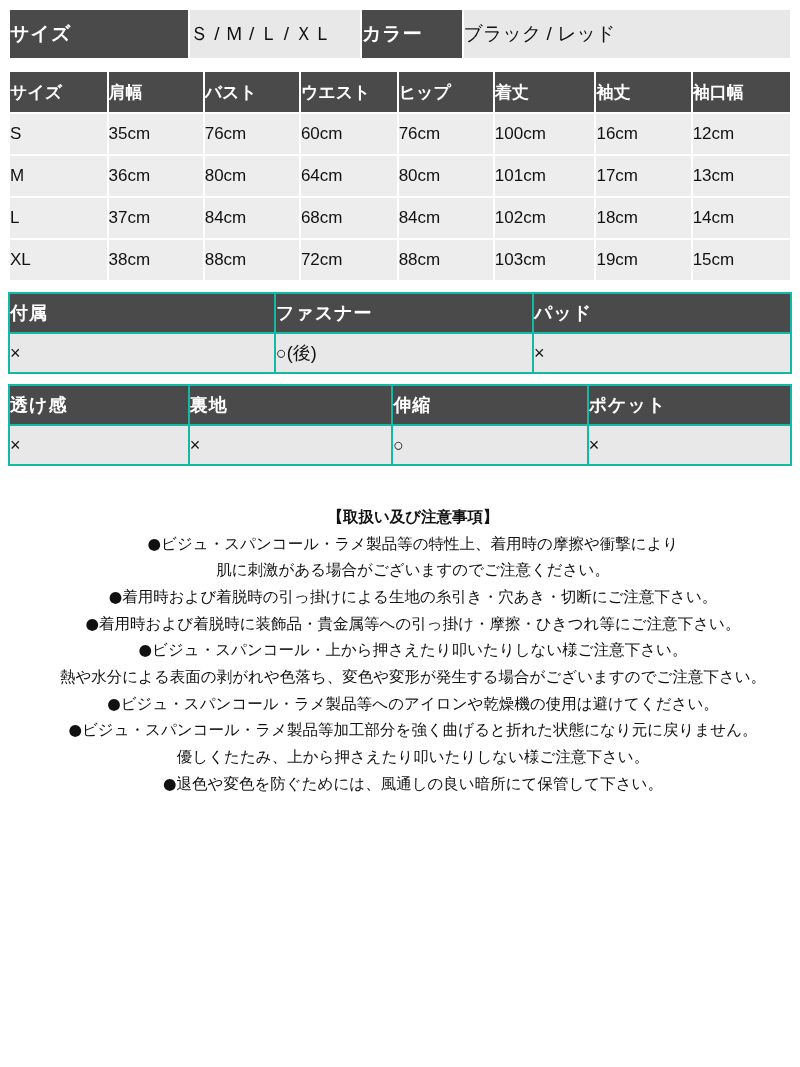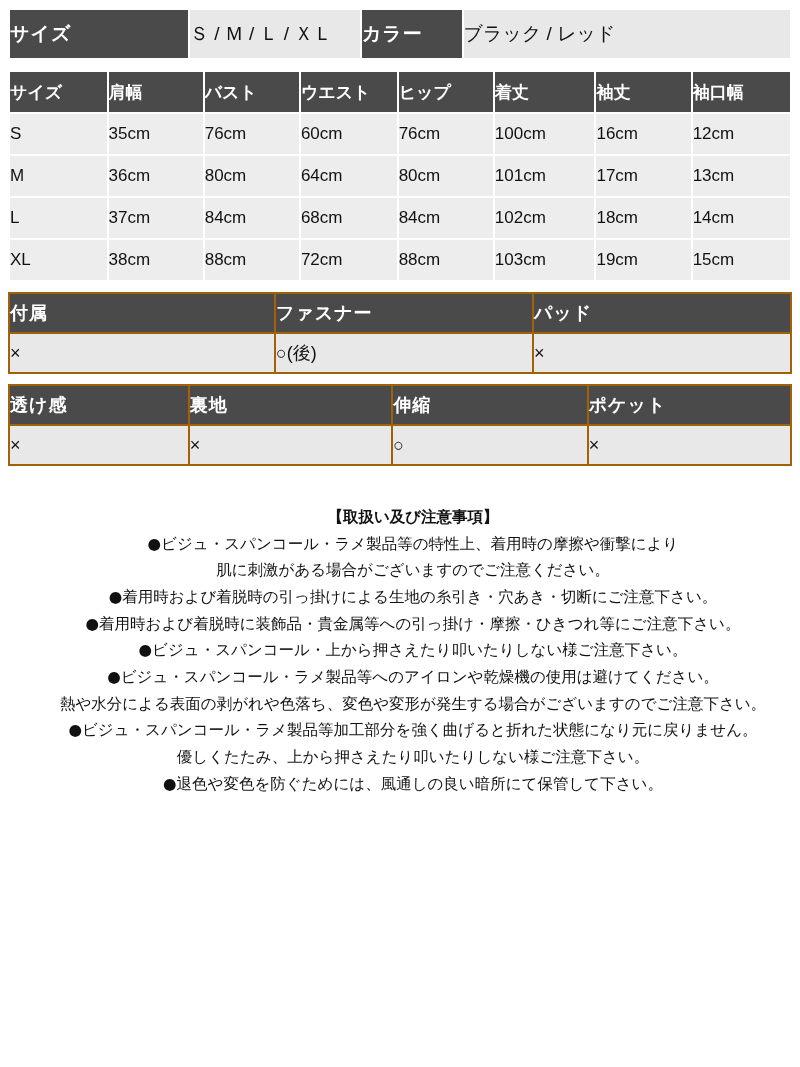--- a/index.html
+++ b/index.html
@@ -69,21 +69,21 @@
     font-size: 17px;
     color: #111111;
     border: 2px solid #ffffff;
   }
   
   .tbl-spec {
     margin-top: 10px;
   }
   .tbl-spec td {
     height: 38px;
-    border: 2px solid #a16207;
+    border: 2px solid #14b8a6;
   }
   .tbl-spec .hd {
     font-size: 18px;
   }
   .tbl-spec .val {
     font-size: 18px;
   }
   
   .notes {
     margin-top: 38px;
@@ -234,20 +234,20 @@
     </tbody>
   </table>
 
   <div class="notes">
     <p class="title">【取扱い及び注意事項】</p>
     <p>●ビジュ・スパンコール・ラメ製品等の特性上、着用時の摩擦や衝撃により</p>
     <p>肌に刺激がある場合がございますのでご注意ください。</p>
     <p>●着用時および着脱時の引っ掛けによる生地の糸引き・穴あき・切断にご注意下さい。</p>
     <p>●着用時および着脱時に装飾品・貴金属等への引っ掛け・摩擦・ひきつれ等にご注意下さい。</p>
     <p>●ビジュ・スパンコール・上から押さえたり叩いたりしない様ご注意下さい。</p>
+    <p>熱や水分による表面の剥がれや色落ち、変色や変形が発生する場合がございますのでご注意下さい。</p>
     <p>●ビジュ・スパンコール・ラメ製品等へのアイロンや乾燥機の使用は避けてください。</p>
-    <p>熱や水分による表面の剥がれや色落ち、変色や変形が発生する場合がございますのでご注意下さい。</p>
     <p>●ビジュ・スパンコール・ラメ製品等加工部分を強く曲げると折れた状態になり元に戻りません。</p>
     <p>優しくたたみ、上から押さえたり叩いたりしない様ご注意下さい。</p>
     <p>●退色や変色を防ぐためには、風通しの良い暗所にて保管して下さい。</p>
   </div>
 
 </div>
 
 </body></html>

